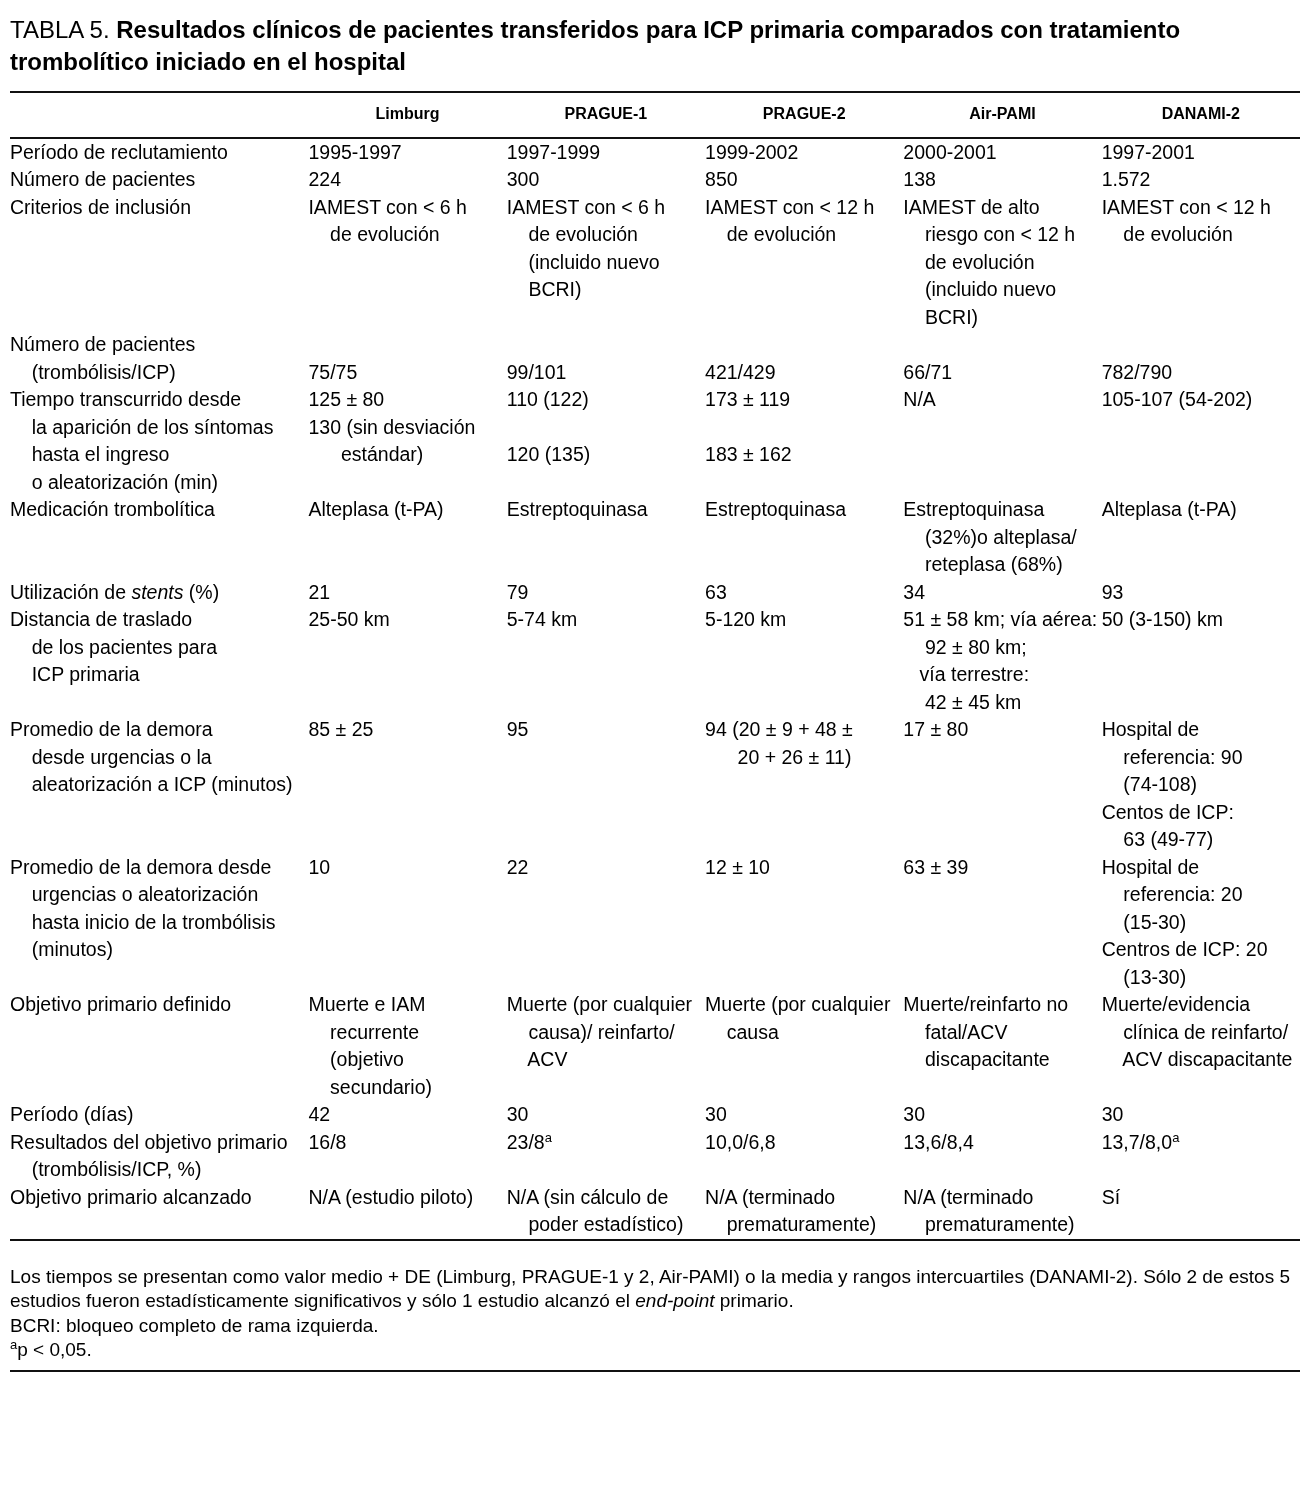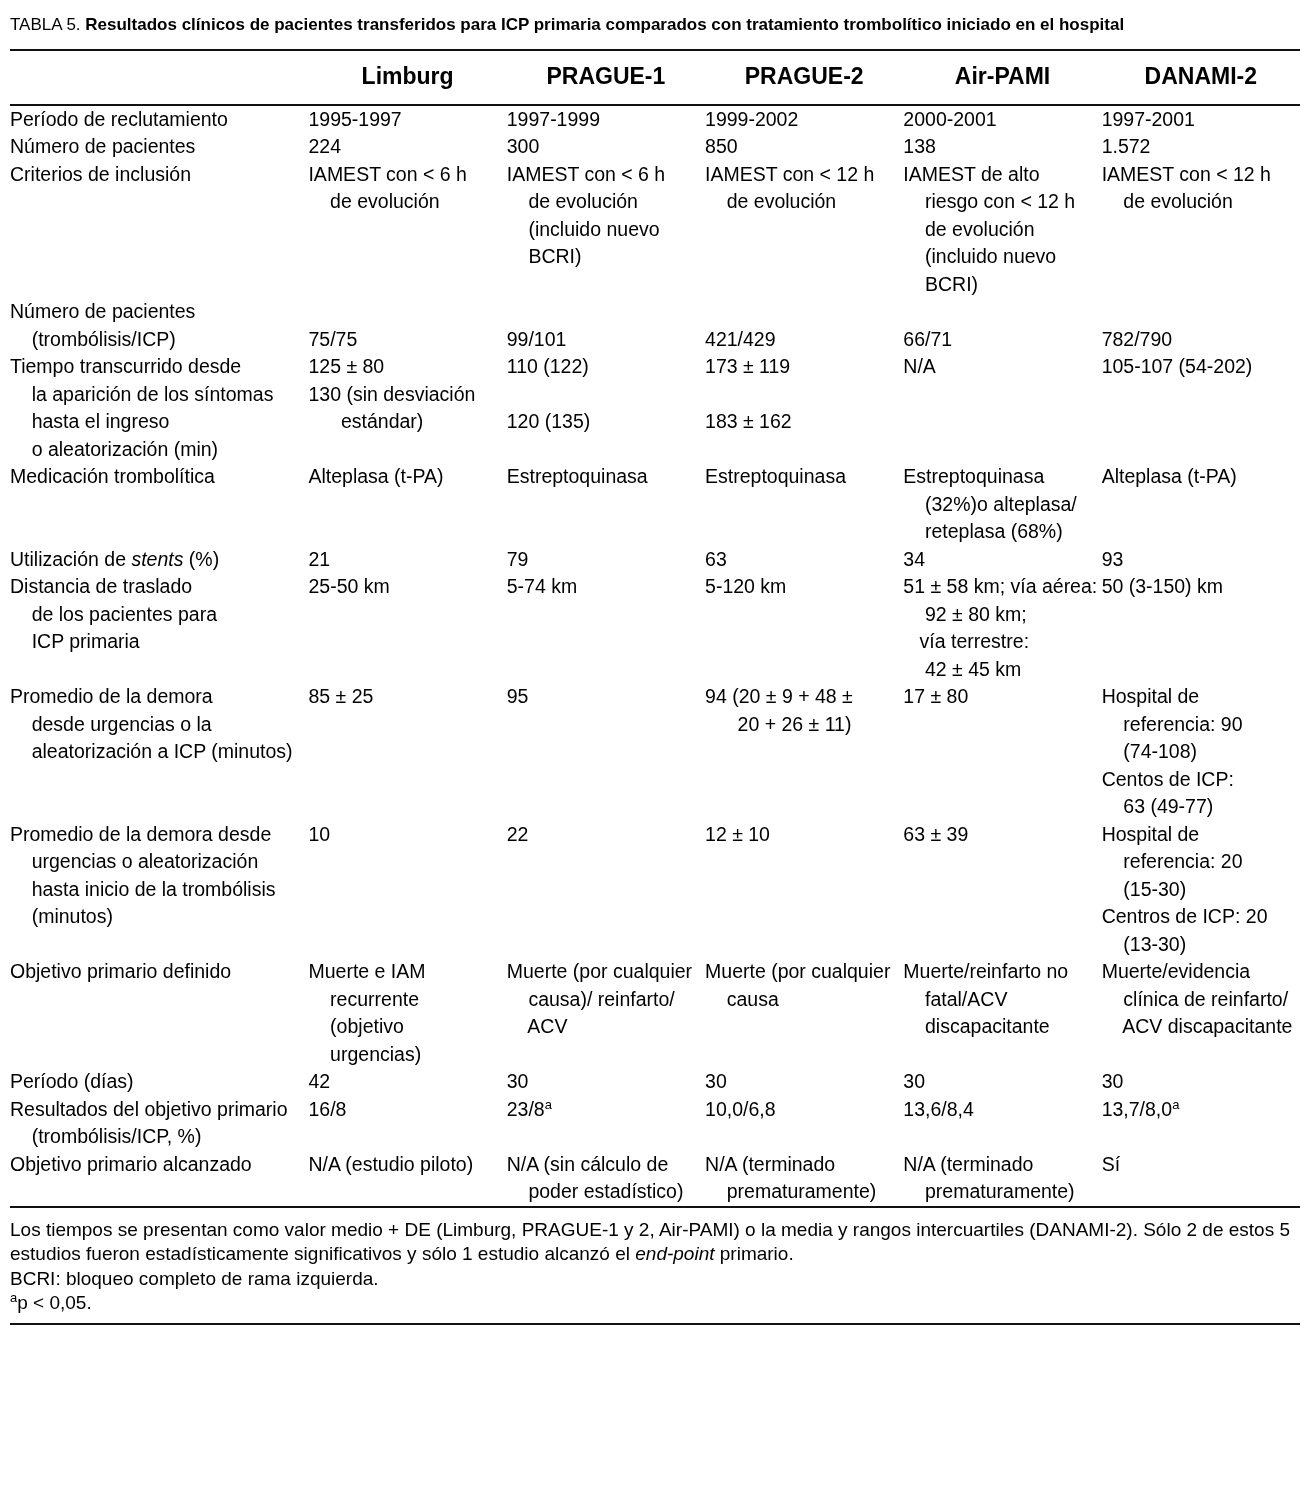--- a/index.html
+++ b/index.html
@@ -1,51 +1,51 @@
 <!DOCTYPE html>
 <html><head>
 <meta charset="utf-8">
 <style>
   * { box-sizing: border-box; }
   html, body { margin: 0; padding: 0; background: #ffffff; color: #000000; }
   body { font-family: "Liberation Sans", "DejaVu Sans", sans-serif; }
   .page { width: 1310px; min-height: 1498px; padding: 10px 10px 6px 10px; }
 
-  .title { font-size: 17px; line-height: 1.35; margin: 4px 0 12px 0; }
+  .title { font-size: 24px; line-height: 1.35; margin: 4px 0 12px 0; }
   .t-normal { font-weight: 400; }
   .t-bold { font-weight: 700; }
 
   table.datatable {
     width: 100%;
     border-collapse: collapse;
     table-layout: fixed;
     border-top: 2px solid #111;
     border-bottom: 2px solid #111;
   }
   thead th {
-    font-size: 23px;
+    font-size: 16px;
     font-weight: 700;
     text-align: center;
     padding: 12px 0 14px 0;
     border-bottom: 2px solid #111;
   }
   tbody td {
     font-size: 19.5px;
     line-height: 27.5px;
     vertical-align: top;
     white-space: pre;
     padding: 0 4px 0 0;
   }
   tbody tr:first-child td { }
   tbody tr:last-child td { }
   td.rowlabel { padding-right: 8px; }
   em { font-style: italic; }
   sup { font-size: 13px; line-height: 0; vertical-align: super; }
 
-  .footnotes { margin-top: 10px; font-size: 19px; line-height: 24.5px; }
+  .footnotes { margin-top: 24px; font-size: 19px; line-height: 24.5px; }
   .footnotes p { margin: 0; }
   .endrule { border-top: 2px solid #111; margin-top: 7px; height: 0; }
 </style>
 </head>
 <body>
 
 <div class="page">
 
   <div class="title">
     <span class="t-normal">TABLA 5. </span><span class="t-bold">Resultados clínicos de pacientes transferidos para ICP primaria comparados con tratamiento trombolítico iniciado en el hospital</span>
@@ -195,21 +195,21 @@
     referencia: 20
     (15-30)
 Centros de ICP: 20
     (13-30)</td>
         </tr>
         <tr>
           <td class="rowlabel">Objetivo primario definido</td>
           <td class="cell">Muerte e IAM
     recurrente
     (objetivo
-    urgencias)</td>
+    secundario)</td>
           <td class="cell">Muerte (por cualquier
     causa)/ reinfarto/
     ACV</td>
           <td class="cell">Muerte (por cualquier
     causa</td>
           <td class="cell">Muerte/reinfarto no
     fatal/ACV
     discapacitante</td>
           <td class="cell">Muerte/evidencia
     clínica de reinfarto/

